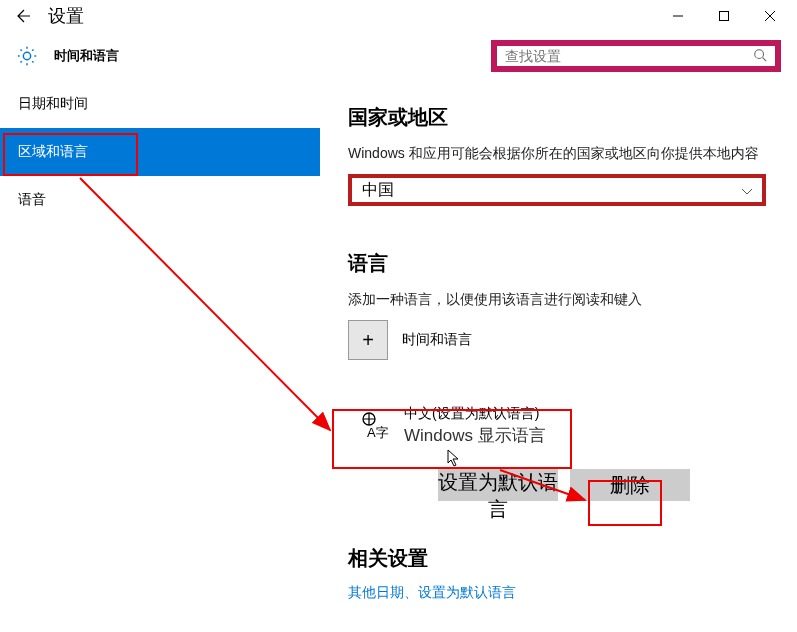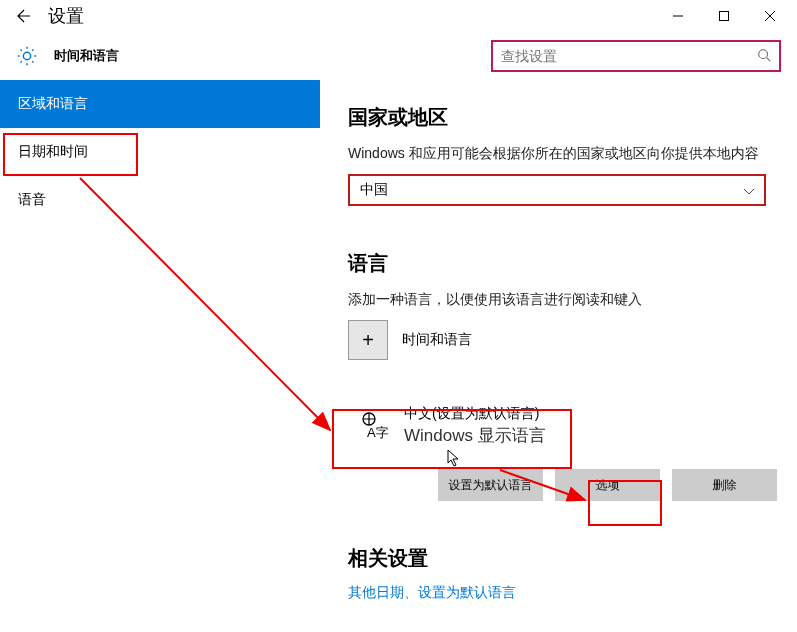--- a/index.html
+++ b/index.html
@@ -64,21 +64,21 @@
       height: 22px;
       color: #0078d7;
     }
     .page-title {
       font-size: 13px;
       font-weight: 600;
     }
     .search-box {
       width: 290px;
       height: 32px;
-      border: 2px solid #be185d;
+      border: 6px solid #be185d;
       display: flex;
       align-items: center;
       padding: 8px 8px;
       justify-content: space-between;
     }
     .search-box input {
       border: none;
       outline: none;
       font-size: 14px;
       width: 250px;
@@ -118,26 +118,26 @@
       margin-bottom: 12px;
     }
     .desc-text {
       font-size: 14px;
       color: #222;
       line-height: 1.5;
       margin-bottom: 10px;
     }
     .dropdown {
       height: 32px;
-      border: 2px solid #b91c1c;
+      border: 4px solid #b91c1c;
       display: flex;
       align-items: center;
       justify-content: space-between;
       padding: 0 10px;
-      font-size: 14px;
+      font-size: 16px;
       cursor: pointer;
       margin-bottom: 44px;
       width: 418px;
     }
     .add-lang-row {
       display: flex;
       align-items: center;
       gap: 14px;
       margin-bottom: 32px;
     }
@@ -182,21 +182,21 @@
       gap: 12px;
       margin-top: 10px;
       margin-bottom: 44px;
       padding-left: 90px;
     }
     .lang-buttons button {
       width: 120px;
       height: 32px;
       background: #ccc;
       border: none;
-      font-size: 12px;
+      font-size: 20px;
       font-family: inherit;
       cursor: pointer;
     }
     .link-text {
       color: #0078d7;
       font-size: 14px;
       cursor: pointer;
     }
     
     .red-box {
@@ -257,25 +257,25 @@
       <svg width="14" height="14" viewBox="0 0 16 16">
           <circle cx="7" cy="7" r="5" stroke="#666" fill="none" stroke-width="1.2"></circle>
           <path d="M11 11 L15 15" stroke="#666" stroke-width="1.2"></path>
         </svg>
     </span>
   </div>
 </div>
 
 <div class="body-area">
   <div class="sidebar">
+    <div class="sidebar-item">
+      <span>日期和时间</span>
+    </div>
     <div class="sidebar-item selected">
       <span>区域和语言</span>
-    </div>
-    <div class="sidebar-item">
-      <span>日期和时间</span>
     </div>
     <div class="sidebar-item">
       <span>语音</span>
     </div>
   </div>
 
   <div class="content">
     <div class="section-heading">国家或地区</div>
     <div class="desc-text">Windows 和应用可能会根据你所在的国家或地区向你提供本地内容</div>
     <div class="dropdown">
@@ -305,21 +305,20 @@
         </svg>
       </div>
       <div class="lang-text">
         <div class="lang-name">中文(设置为默认语言)</div>
         <div class="lang-sub">Windows 显示语言</div>
       </div>
     </div>
 
     <div class="lang-buttons">
       <button>设置为默认语言</button>
-      <button>选项</button>
       <button>删除</button>
     </div>
 
     <div class="section-heading">相关设置</div>
     <div class="link-text">其他日期、设置为默认语言</div>
   </div>
 </div>
 
 <div class="red-box" style="left:3px; top:133px; width:135px; height:43px;"></div>
 <div class="red-box" style="left:332px; top:409px; width:240px; height:60px;"></div>

